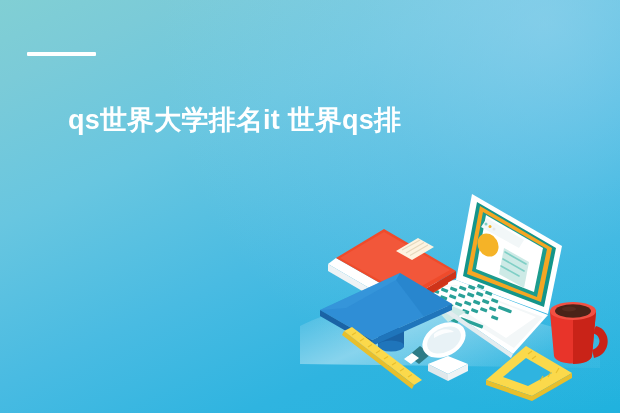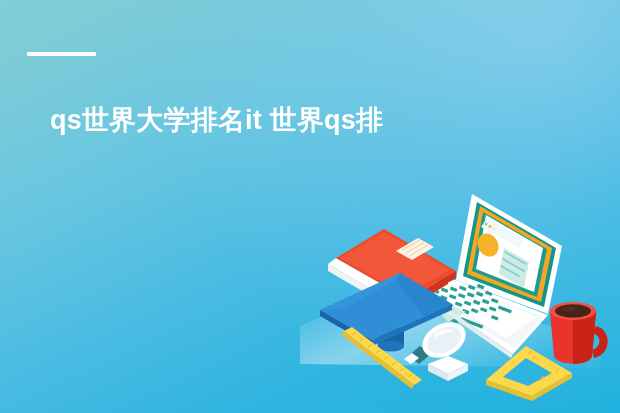--- a/index.html
+++ b/index.html
@@ -42,21 +42,21 @@
     left: 27px;
     top: 52px;
     width: 69px;
     height: 4px;
     background: #ffffff;
     border-radius: 1px;
   }
 
   .headline {
     position: absolute;
-    left: 50px;
+    left: 68px;
     top: 104px;
     margin: 0;
     font-size: 27px;
     font-weight: bold;
     line-height: 1.25;
     color: #ffffff;
     white-space: nowrap;
     letter-spacing: 0.2px;
   }
 

